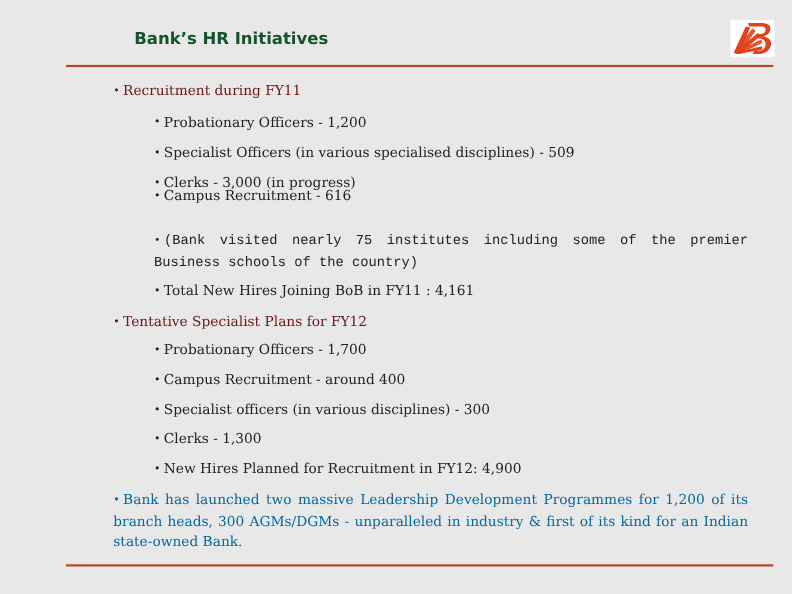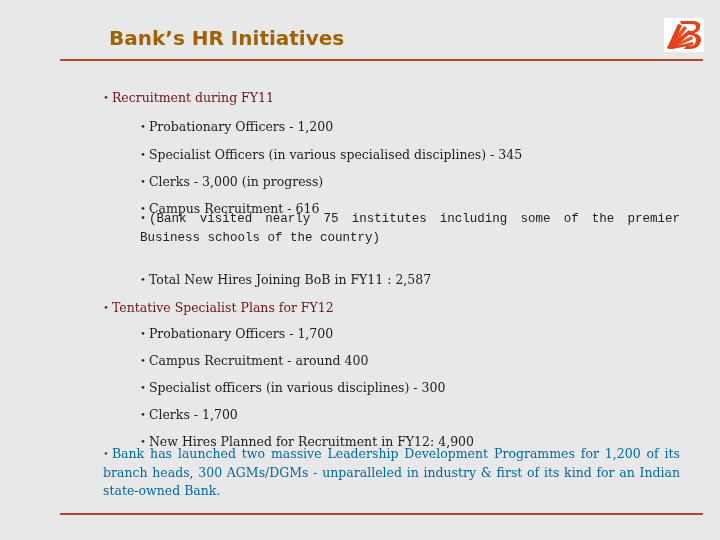--- a/index.html
+++ b/index.html
@@ -1,26 +1,26 @@
 <!DOCTYPE html>
 <html><head>
 <meta charset="utf-8">
 <style>
   html, body { margin:0; padding:0; }
   body { width:720px; height:540px; background:#e9e8e8; position:relative; overflow:hidden;
          font-family:"DejaVu Serif","Liberation Serif",serif; }
-  .title { position:absolute; left:109px; top:26px; font-family:"DejaVu Sans","Liberation Sans",sans-serif;
-           font-weight:bold; font-size:20px; color:#a16207; letter-spacing:0px; }
+  .title { position:absolute; left:122px; top:26px; font-family:"DejaVu Sans","Liberation Sans",sans-serif;
+           font-weight:bold; font-size:15px; color:#14532d; letter-spacing:0px; }
   .rule { position:absolute; left:60px; width:643px; height:2px; background:#b5482a; }
   .rule.top { top:59px; }
   .rule.bottom { top:513px; }
   .logo { position:absolute; left:664px; top:18px; width:40px; height:34px; background:#fff; }
   .line { position:absolute; font-size:12.5px; white-space:nowrap; }
-  .l1 { color:#6b1518; left:103px;margin-top:16px; }
-  .l2 { color:#222; left:140px;margin-top:16px; }
+  .l1 { color:#6b1518; left:103px; }
+  .l2 { color:#222; left:140px; }
   .para { position:absolute; font-size:12.5px; line-height:18px; text-align:justify; }
   .bullet { font-size:10px; position:relative; top:-1px; margin-right:3px; }
 </style>
 </head>
 <body>
 
 <div class="title">Bank’s HR Initiatives</div>
 
 <div class="logo">
   <svg width="40" height="34" viewBox="0 0 40 34">
@@ -32,28 +32,28 @@
       <path d="M3 30 L29 24 L29 27 L8 31 Z"></path>
       <path d="M16 3 L30 3 Q38 4 36 10 Q35 14 30 15 Q38 17 37 23 Q35 31 26 31 L20 31 L22 28 L27 28 Q32 27 32 22 Q32 18 27 17 L25 17 L26 13 L28 13 Q32 12 32 9 Q32 6 28 6 L17 6 Z"></path>
     </g>
   </svg>
 </div>
 
 <div class="rule top"></div>
 
 <div class="line l1" style="top:74px"><span class="bullet">•</span><span>Recruitment during FY11</span></div>
 <div class="line l2" style="top:103px"><span class="bullet">•</span><span>Probationary Officers - 1,200</span></div>
-<div class="line l2" style="top:131px"><span class="bullet">•</span><span>Specialist Officers (in various specialised disciplines) - 345</span></div>
+<div class="line l2" style="top:131px"><span class="bullet">•</span><span>Specialist Officers (in various specialised disciplines) - 509</span></div>
 <div class="line l2" style="top:158px"><span class="bullet">•</span><span>Clerks - 3,000 (in progress)</span></div>
-<div class="line l2" style="top:185px"><span class="bullet">•</span><span>Campus Recruitment - 616</span></div>
+<div class="line l2" style="top:170px"><span class="bullet">•</span><span>Campus Recruitment - 616</span></div>
 <div class="para" style="top:210px; left:140px; width:540px; color:#222;font-family:Liberation Mono, monospace;"><span class="bullet">•</span><span>(Bank visited nearly 75 institutes including some of the premier Business schools of the country)</span></div>
-<div class="line l2" style="top:256px"><span class="bullet">•</span><span>Total New Hires Joining BoB in FY11 : 2,587</span></div>
+<div class="line l2" style="top:256px"><span class="bullet">•</span><span>Total New Hires Joining BoB in FY11 : 4,161</span></div>
 
 <div class="line l1" style="top:284px"><span class="bullet">•</span><span>Tentative Specialist Plans for FY12</span></div>
 <div class="line l2" style="top:310px"><span class="bullet">•</span><span>Probationary Officers - 1,700</span></div>
 <div class="line l2" style="top:337px"><span class="bullet">•</span><span>Campus Recruitment - around 400</span></div>
 <div class="line l2" style="top:364px"><span class="bullet">•</span><span>Specialist officers (in various disciplines) - 300</span></div>
-<div class="line l2" style="top:391px"><span class="bullet">•</span><span>Clerks - 1,700</span></div>
+<div class="line l2" style="top:391px"><span class="bullet">•</span><span>Clerks - 1,300</span></div>
 <div class="line l2" style="top:418px"><span class="bullet">•</span><span>New Hires Planned for Recruitment in FY12: 4,900</span></div>
 
 <div class="para" style="top:445px; left:103px; width:577px; color:#0369a1;"><span class="bullet">•</span><span>Bank has launched two massive Leadership Development Programmes for 1,200 of its branch heads, 300 AGMs/DGMs - unparalleled in industry &amp; first of its kind for an Indian state-owned Bank.</span></div>
 
 <div class="rule bottom"></div>
 
 </body></html>

